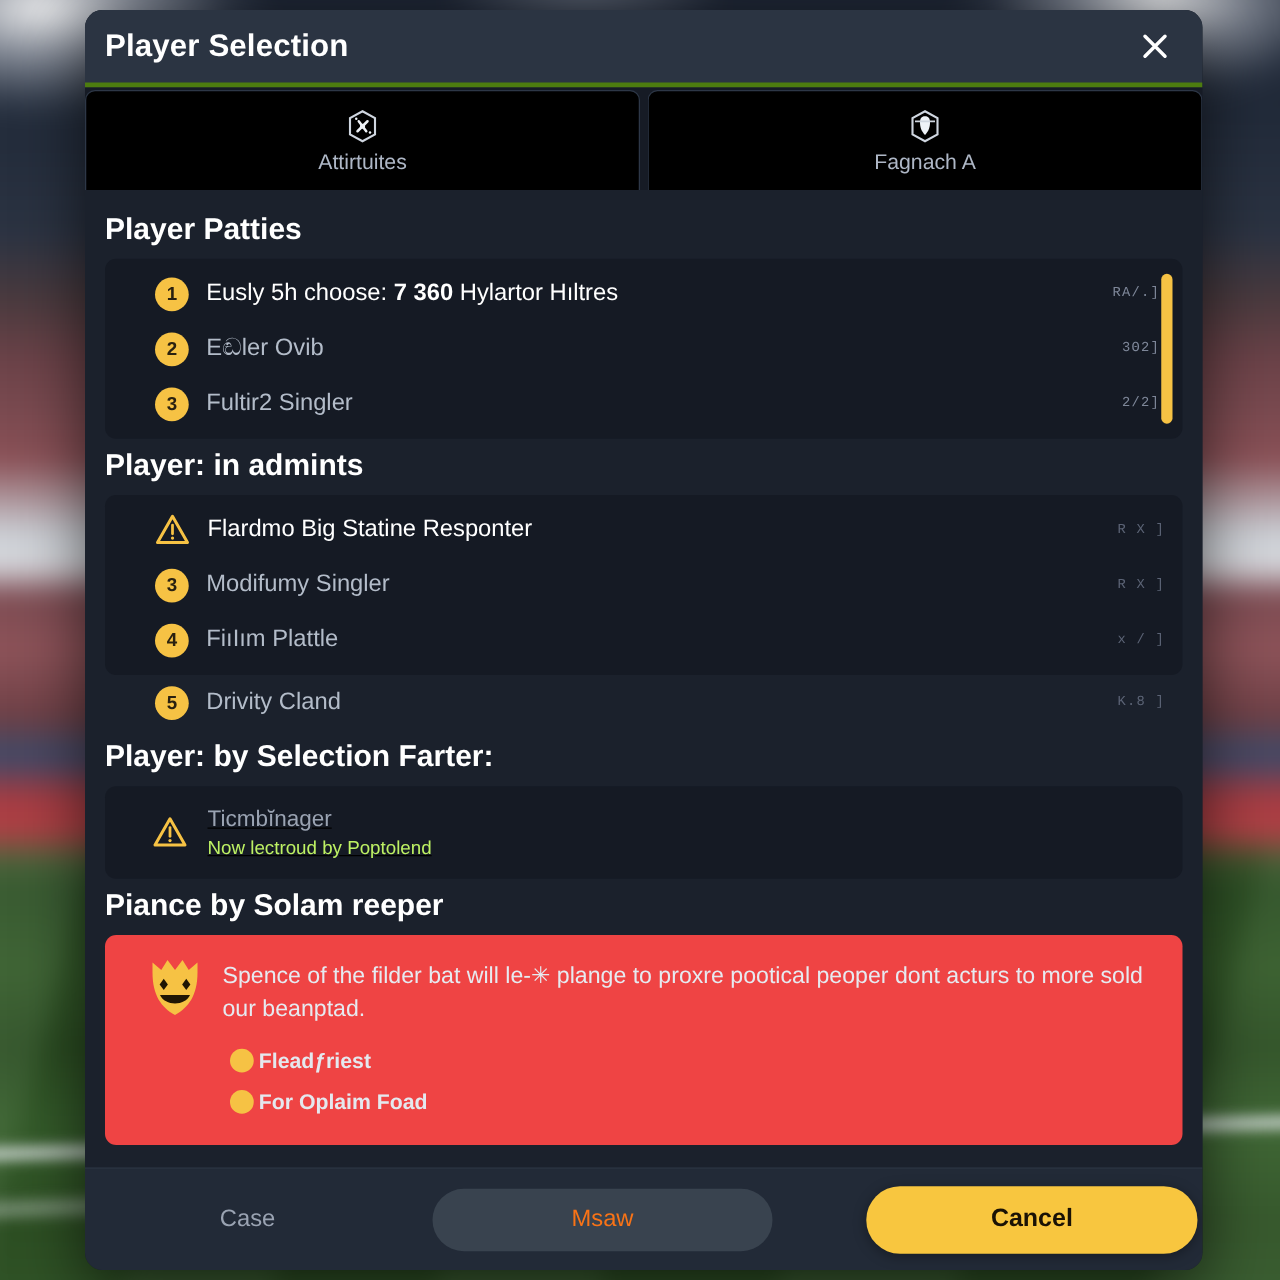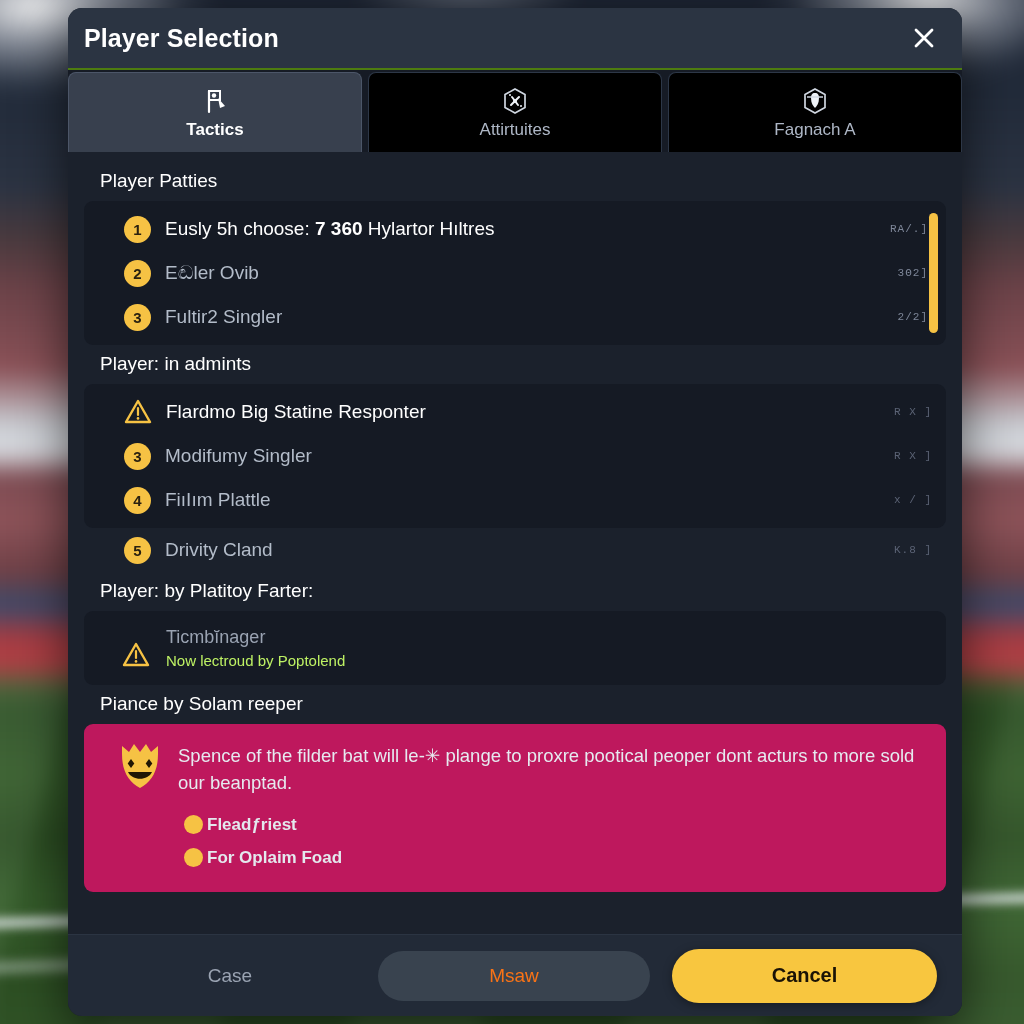--- a/index.html
+++ b/index.html
@@ -99,21 +99,21 @@
     overflow: hidden;
   }
 
   .titlebar {
     height: 62px;
     flex: 0 0 62px;
     background: #2b3442;
     display: flex;
     align-items: center;
     padding: 0 16px 0 16px;
-    border-bottom: 2px solid #4d7c0f;
+    border-bottom: 4px solid #4d7c0f;
   }
   .title {
     font-size: 25px;
     font-weight: bold;
     color: #ffffff;
     letter-spacing: 0.1px;
   }
   .close-btn {
     margin-left: auto;
     width: 44px; height: 44px;
@@ -156,24 +156,24 @@
 
   
   .body {
     flex: 1 1 auto;
     padding: 10px 16px 0 16px;
     overflow: hidden;
     background: #1b212c;
   }
 
   .section-title {
-    font-size: 19px;
-    font-weight: normal;
+    font-size: 24px;
+    font-weight: bold;
     color: #ffffff;
-    margin: 8px 0 9px 16px;
+    margin: 8px 0 9px 0;
   }
 
   .card {
     background: #151a24;
     border-radius: 9px;
     padding: 6px 0;
     position: relative;
   }
   .card.with-scroll { padding-right: 4px; }
 
@@ -229,28 +229,29 @@
     cursor: pointer;
   }
 
   
   .notice {
     background: #151a24;
     border-radius: 9px;
     padding: 16px 14px 16px 38px;
     display: flex;
     gap: 16px;
-    align-items: flex-end;
+    align-items: center;
+    text-decoration: underline;
   }
   .notice-text-title { font-size: 18px; color: #9aa3b2; margin-bottom: 4px; }
   .notice-text-sub { font-size: 15px; color: #bef264; }
 
   
   .info-card {
-    background: #be185d;
+    background: #ef4444;
     border-radius: 9px;
     padding: 18px 16px 18px 34px;
     display: flex;
     gap: 16px;
     align-items: flex-start;
   }
   .info-body { flex: 1 1 auto; }
   .info-paragraph {
     font-size: 18.5px;
     color: #e6eaf0;
@@ -265,21 +266,21 @@
   }
   .dot { width: 19px; height: 19px; border-radius: 50%; background: #f6c244; flex: 0 0 auto; }
   .bullet-label { font-size: 17px; color: #e4e8ee; font-weight: bold; }
 
   
   .footer {
     flex: 0 0 82px;
     background: #222a37;
     display: flex;
     align-items: center;
-    padding: 0 36px;
+    padding: 0 4px;
     gap: 22px;
     border-top: 1px solid #2b3442;
   }
   .btn-text {
     flex: 0 0 auto;
     width: 252px;
     text-align: center;
     font-size: 19px;
     color: #9aa3b2;
     cursor: pointer;
@@ -325,31 +326,20 @@
     <div class="close-btn">
       <span>
         <svg width="24" height="24" viewBox="0 0 24 24">
             <path d="M4 4 L20 20 M20 4 L4 20" stroke="#ffffff" stroke-width="2.8" stroke-linecap="round" fill="none"></path>
           </svg>
       </span>
     </div>
   </div>
 
   <div class="tabs">
-    <div class="tab active">
-      <span class="tab-icon">
-        <svg width="28" height="28" viewBox="0 0 28 28">
-          <path d="M8 4 L8 25" stroke="#fff" stroke-width="2.2" stroke-linecap="round" fill="none"></path>
-          <path d="M8 4 L19 4 L19 13 L8 13 Z" fill="none" stroke="#fff" stroke-width="2"></path>
-          <circle cx="13" cy="8.5" r="2.2" fill="#fff"></circle>
-          <path d="M17 11 L24 19 L19 21 Z" fill="#fff"></path>
-        </svg>
-      </span>
-      <span class="tab-label">Tactics</span>
-    </div>
     <div class="tab">
       <span class="tab-icon">
         <svg width="26" height="28" viewBox="0 0 26 28">
           <path d="M13 2 L23 7.5 L23 20.5 L13 26 L3 20.5 L3 7.5 Z" fill="none" stroke="#cfd6e0" stroke-width="1.7"></path>
           <path d="M9 18 L17 10 M10 10 L16 18" stroke="#eef2f7" stroke-width="2" stroke-linecap="round"></path>
           <circle cx="13" cy="14" r="2" fill="#eef2f7"></circle>
           <circle cx="8" cy="8" r="1" fill="#eef2f7"></circle>
           <circle cx="19" cy="19" r="1" fill="#eef2f7"></circle>
         </svg>
       </span>
@@ -412,21 +402,21 @@
         <span class="row-label">FiıIım Plattle</span>
         <span class="row-value dim">x / ]</span>
       </div>
     </div>
     <div class="row outside">
       <span class="badge">5</span>
       <span class="row-label">Drivity Cland</span>
       <span class="row-value dim">K.8 ]</span>
     </div>
 
-    <div class="section-title">Player: by Platitoy Farter:</div>
+    <div class="section-title">Player: by Selection Farter:</div>
     <div class="notice">
       <span class="warn-icon">
         <svg width="28" height="26" viewBox="0 0 28 26">
             <path d="M14 2 L26 23 L2 23 Z" fill="none" stroke="#f6c244" stroke-width="2.4" stroke-linejoin="round"></path>
             <path d="M14 9 L14 16" stroke="#f6c244" stroke-width="2.2" stroke-linecap="round"></path>
             <circle cx="14" cy="19.4" r="1.3" fill="#f6c244"></circle>
           </svg>
       </span>
       <div>
         <div class="notice-text-title">Ticmbĭnager</div>

